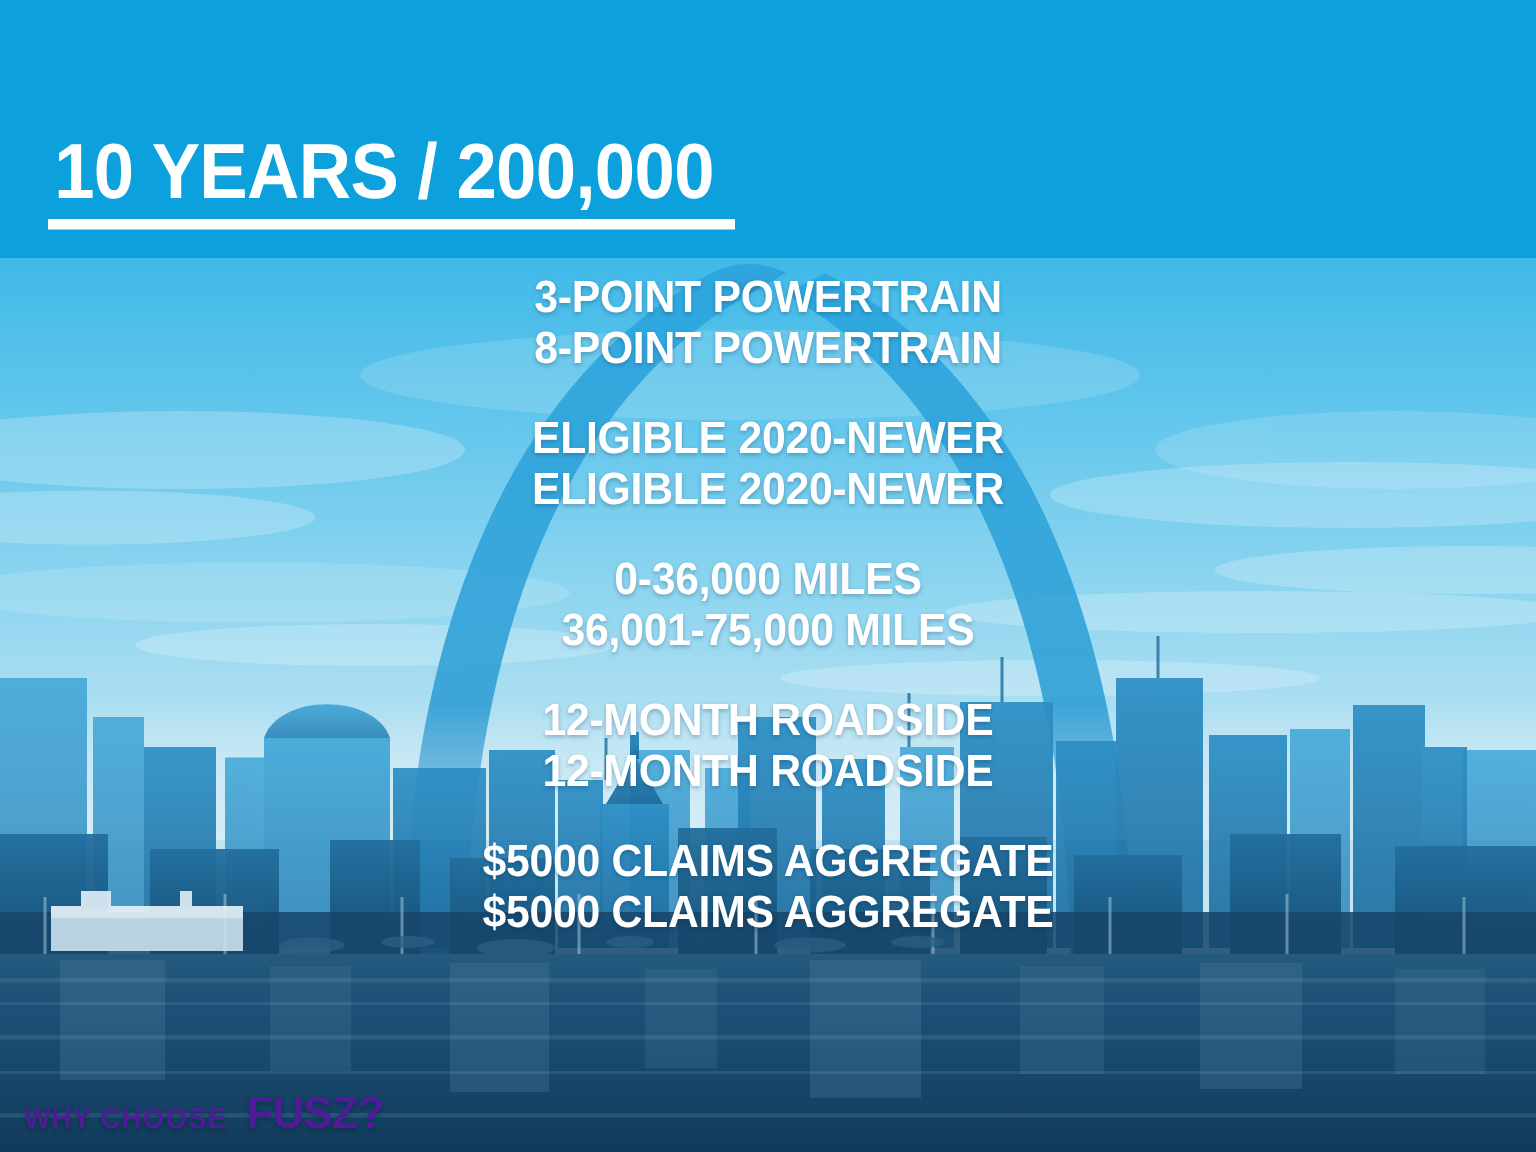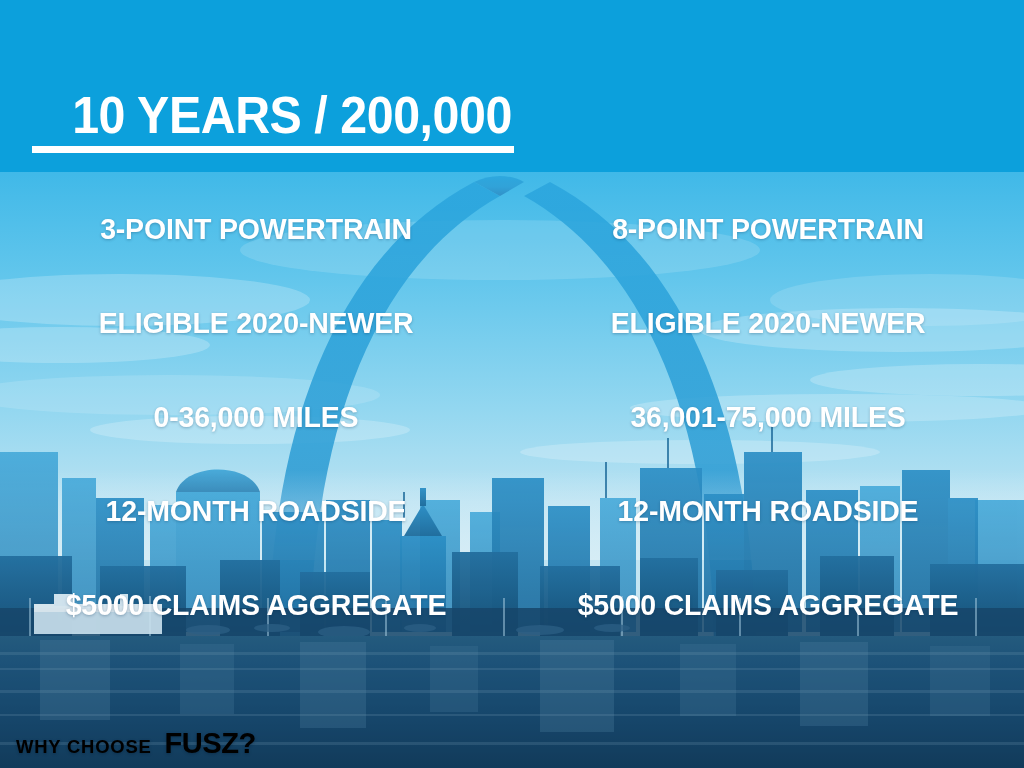--- a/index.html
+++ b/index.html
@@ -45,21 +45,20 @@
     position: absolute;
     top: 88px;
     left: 0;
     width: 1024px;
     height: 70px;
     display: flex;
   }
   .headline-col {
     width: 512px;
     position: relative;
-    padding-left: 24px;
   }
   .headline {
     position: absolute;
     top: 0;
     width: 100%;
     text-align: center;
     color: #fff;
     font-size: 52px;
     line-height: 54px;
     font-weight: 700;
@@ -79,20 +78,21 @@
   .rows {
     position: absolute;
     top: 182px;
     left: 0;
     width: 1024px;
   }
   .benefit-row {
     display: flex;
     height: 94px;
     align-items: center;
+    flex-direction: column;
   }
   .cell {
     width: 512px;
     text-align: center;
     color: #fff;
     font-size: 30px;
     font-weight: 700;
     letter-spacing: -0.2px;
     transform: scaleX(0.95);
     white-space: nowrap;
@@ -100,21 +100,21 @@
   }
 
   
   .brand {
     position: absolute;
     left: 14px;
     bottom: 8px;
     display: flex;
     align-items: baseline;
     gap: 9px;
-    color: #000000;
+    color: #4c1d95;
     text-shadow: 0 1px 3px rgba(4,30,55,0.45);
   }
   .brand-why {
     font-size: 19px;
     font-weight: 700;
     letter-spacing: 0.8px;
     transform: scaleX(0.97);
   }
   .brand-name {
     font-size: 30px;

